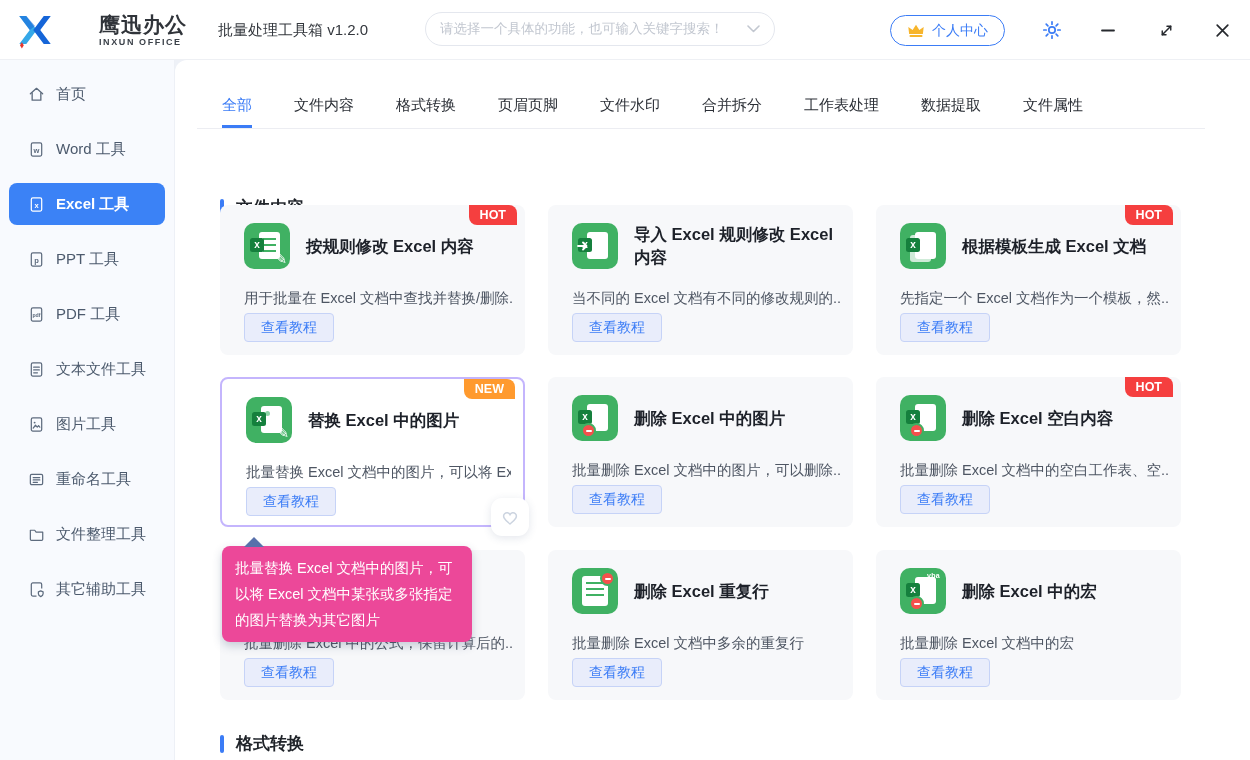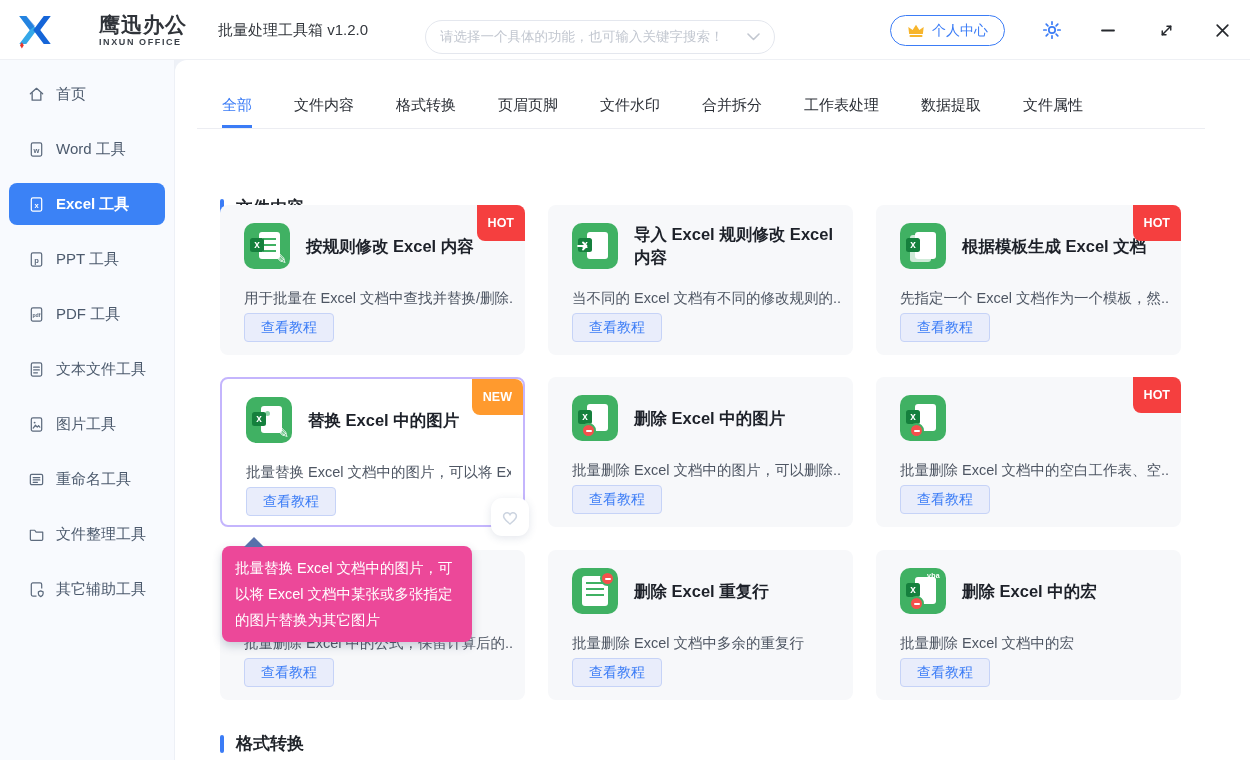--- a/index.html
+++ b/index.html
@@ -14,21 +14,21 @@
   
   .topbar { position:absolute; left:0; top:0; right:0; height:60px;
     background:#ffffff; border-bottom:1px solid #eef0f4; z-index:30; }
   .logo { position:absolute; left:14px; top:9px; display:flex; align-items:center;gap:37px; }
   .logo-mark { width:42px; height:42px; }
   .logo-text { margin-left:6px; }
   .logo-cn { font-size:21px; font-weight:bold; color:#30343a; letter-spacing:1px; line-height:24px; }
   .logo-en { font-size:9px; font-weight:bold; color:#3b4149; letter-spacing:1.6px; line-height:11px; }
   .app-title { position:absolute; left:218px; top:0; height:60px; display:flex; align-items:center;
     font-size:15px; color:#33373d; }
-  .searchbox { position:absolute; left:425px; top:20px; width:350px; height:34px;
+  .searchbox { position:absolute; left:425px; top:12px; width:350px; height:34px;
     border:1px solid #e4e7ee; border-radius:17px; background:#fff;
     display:flex; align-items:center; padding:0 14px; cursor:pointer; }
   .search-ph { flex:1; font-size:13.5px; color:#c2c7d0; white-space:nowrap; overflow:hidden; }
   .user-center { position:absolute; right:245px; top:15px; height:31px; padding:0 16px;
     border:1px solid #3b7cf6; border-radius:16px; background:#fff;
     display:flex; align-items:center; gap:7px; cursor:pointer; }
   .user-center span { font-size:14px; color:#3b7cf6; }
   .iconbtn { position:absolute; top:0; height:60px; width:36px; display:flex;
     align-items:center; justify-content:center; cursor:pointer; background:none; border:none; }
   .gear-btn   { right:180px; }
@@ -62,21 +62,21 @@
   .sec-1 { left:45px; top:136px; }
   .sec-2 { left:45px; top:672px; }
 
   
   .card { position:absolute; width:305px; height:150px; background:#f7f8fa;
     border-radius:8px; cursor:pointer; }
   .card.selected { background:#ffffff; border:2px solid #c4b5fd; }
   .c-r1 { top:145px; } .c-r2 { top:317px; } .c-r3 { top:490px; }
   .c-c1 { left:45px; } .c-c2 { left:373px; } .c-c3 { left:701px; }
 
-  .badge { position:absolute; top:0; right:0; height:36px; padding:0 11px;
+  .badge { position:absolute; top:0; right:8px; height:20px; padding:0 11px;
     border-radius:0 8px 0 8px; color:#fff; font-size:12.5px; font-weight:bold;
     display:flex; align-items:center; z-index:2; }
   .badge.hot { background:#f53f3f; }
   .badge.new { background:#ff9a2e; }
 
   .tile { position:absolute; left:24px; top:18px; width:46px; height:46px;
     border-radius:10px; background:#40b163; }
   .tile-doc { position:absolute; left:15px; top:9px; width:21px; height:27px;
     background:#fff; border-radius:3px; z-index:1; }
   .tile-doc.with-lines::before { content:""; position:absolute; left:4px; right:4px; top:6px;
@@ -340,20 +340,21 @@
       <button class="tut-btn">查看教程</button>
     </div>
 
     <div class="card c-r2 c-c3">
       <span class="badge hot">HOT</span>
       <div class="tile">
         <div class="tile-doc"></div>
         <div class="tile-chip">x</div>
         <div class="tile-minus bl"></div>
       </div>
+      <div class="card-title">删除 Excel 空白内容</div>
       <div class="card-desc">批量删除 Excel 文档中的空白工作表、空...</div>
       <button class="tut-btn">查看教程</button>
     </div>
 
     <div class="card c-r3 c-c1">
       <div class="card-desc">批量删除 Excel 中的公式，保留计算后的...</div>
       <button class="tut-btn">查看教程</button>
     </div>
 
     <div class="card c-r3 c-c2">

